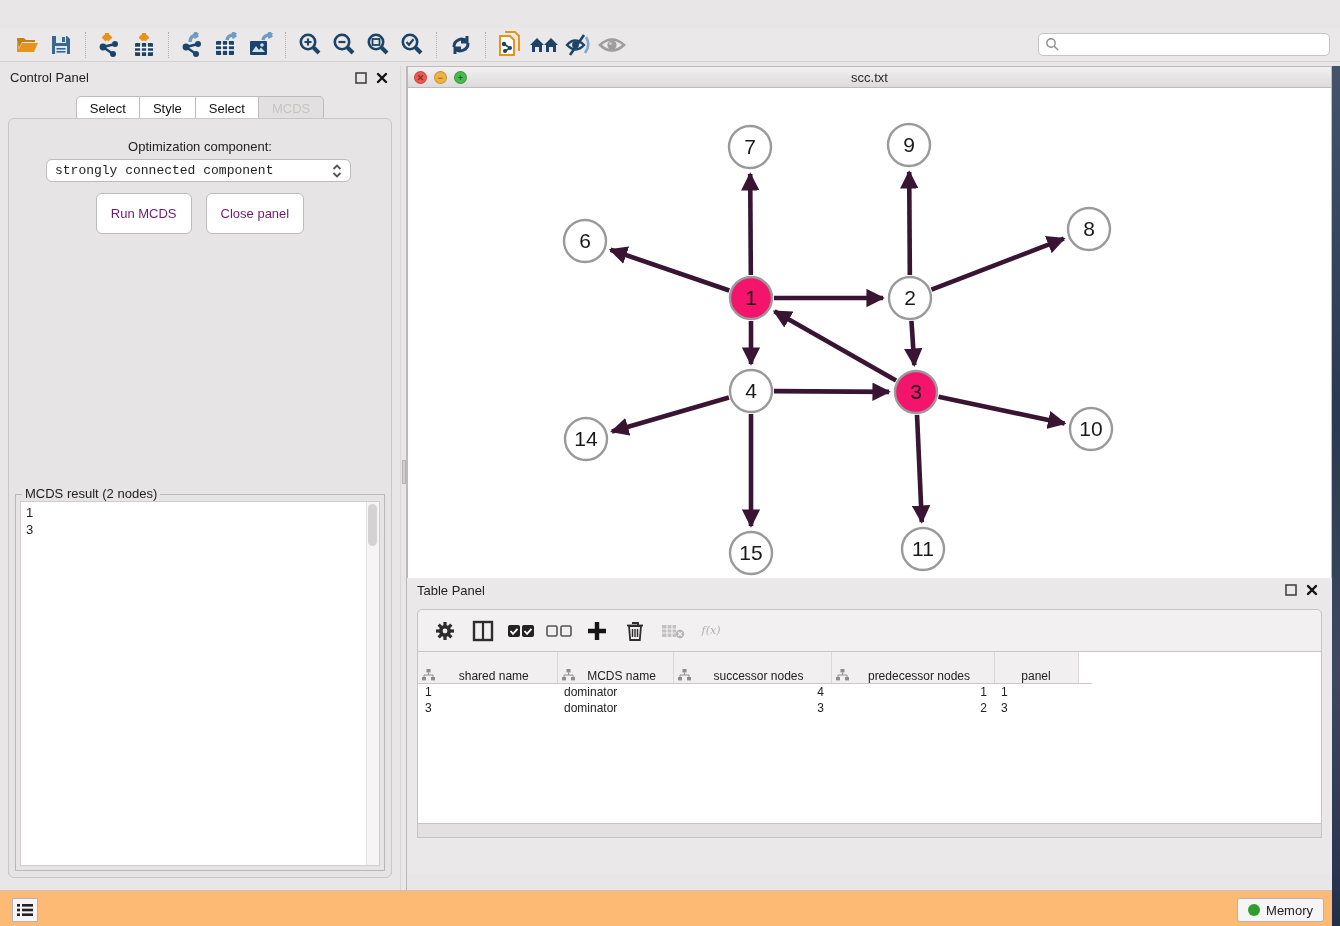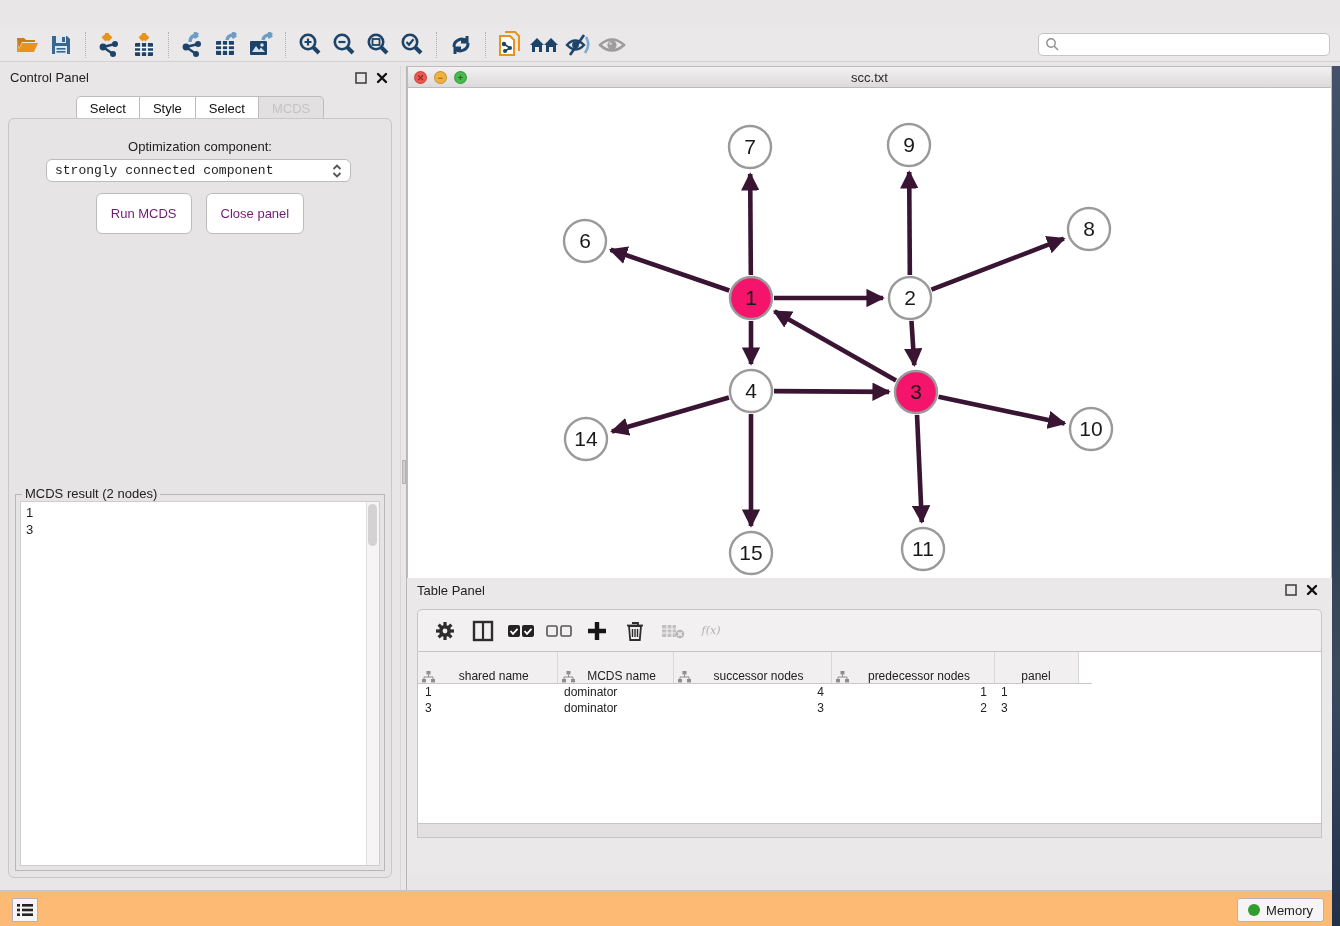--- a/index.html
+++ b/index.html
@@ -78,21 +78,21 @@
   .tp-header { position:absolute; left:10px; top:5px; }
   .tp-toolbar { position:absolute; left:10px; right:10px; top:31px; height:43px; background:#f2f0f0;
     border:1px solid #c6c4c4; border-radius:5px 5px 0 0; display:flex; align-items:center; padding:0 8px; }
   .tpi { width:38px; height:30px; display:flex; align-items:center; justify-content:center; cursor:default; }
   .fx { font-family:"DejaVu Serif", serif; font-style:italic; font-size:11px; color:#b2b0b0; }
   .tp-table { position:absolute; left:10px; right:10px; top:74px; height:172px; background:#fff;
     border:1px solid #c6c4c4; border-top:none; overflow:hidden; }
   table.data { border-collapse:collapse; table-layout:fixed; }
   table.data th { height:20px; background:#f1efef; border-right:1px solid #d9d7d7; border-bottom:1px solid #c9c7c7;
     font-weight:normal; font-size:12px; padding:0 4px; }
-  table.data th .th-inner { display:flex; align-items:flex-end;margin-top:17px; }
+  table.data th .th-inner { display:flex; align-items:flex-start;margin-top:17px; }
   table.data th .th-label { flex:1; text-align:center; }
   table.data td { height:16px; font-size:12px; padding:0 7px; white-space:nowrap; overflow:hidden; }
   .tp-bottombar { position:absolute; left:10px; right:10px; top:246px; height:14px; background:#e2e0e0; border:1px solid #c6c4c4; border-top:none; }
   .tp-tabs { position:absolute; left:0; right:0; top:268px; display:flex; justify-content:center; }
 
   
   .statusbar { position:absolute; left:0; top:890px; width:1332px; height:36px; background:#fdba74; border-top:1px solid #c6c4c4; }
   .list-btn { position:absolute; left:12px; top:7px; width:26px; height:24px; background:#f6f4f4;
     border:1px solid #b5b3b3; display:flex; align-items:center; justify-content:center; }
   .mem-btn { position:absolute; right:8px; top:7px; height:24px; background:#f6f4f4; border:1px solid #b5b3b3;

